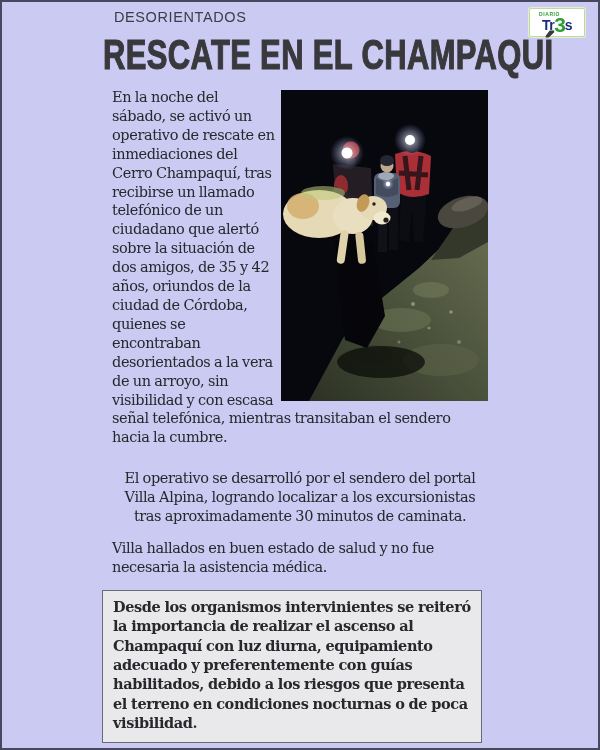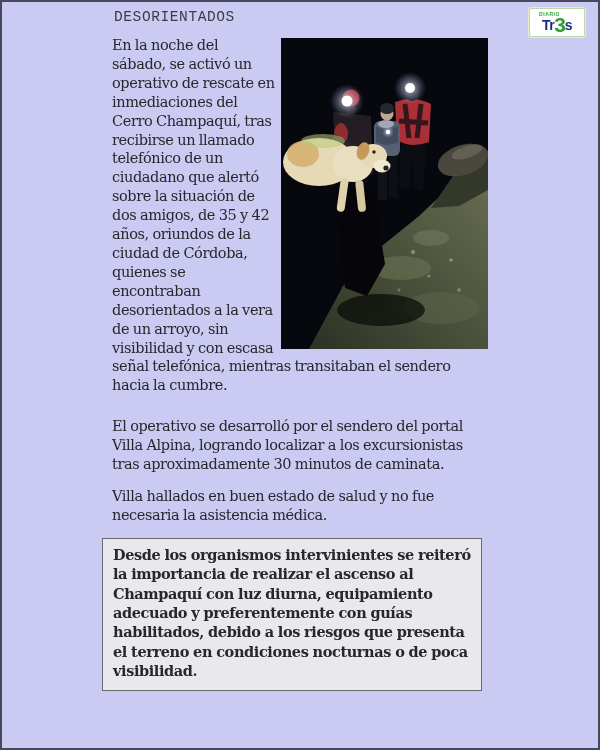--- a/index.html
+++ b/index.html
@@ -7,21 +7,21 @@
     position:relative;
     width:596px;height:746px;
     background:#cacaf2;
     border:2px solid #474760;
     overflow:hidden;
     font-family:"DejaVu Serif", serif;
     color:#27272c;
   }
   .kicker{
     margin:7px 0 0 112px;
-    font-family:Liberation Mono, monospace;
+    font-family:Liberation Sans, sans-serif;
     font-size:14.5px;line-height:17px;
     letter-spacing:.6px;
     color:#3c3c44;
   }
   .logo{
     position:absolute;top:6px;left:527px;
     width:54px;height:27px;
     background:#ffffff;
     border:1px solid #bcd9a6;
     border-radius:2px;
@@ -78,21 +78,21 @@
     font-size:14.5px;
     line-height:18.9px;
     letter-spacing:-0.4px;
     word-spacing:-0.5px;
     text-align:left;
     hyphens:auto;
     -webkit-hyphens:auto;
   }
   .article p.first{margin-top:2px;}
   .article p.bold{font-weight:700;}
-  .article p.gap{margin-top:22px;}
+  .article p.gap{margin-top:22px;text-align:center;}
   .highlight{
     clear:both;
     margin:4px 0 0 0;
     width:358px;
     background:#e9e9eb;
     border:1px solid #6a6a72;
     padding:6px 10px 9px 10px;
     font-weight:700;
     font-size:14.5px;
     line-height:19.4px;
@@ -107,20 +107,21 @@
 
 <div class="page">
 
   <div class="kicker">DESORIENTADOS</div>
 
   <div class="logo">
     <span class="logo-diario">DIARIO</span>
     <span class="logo-main"><span class="logo-tr">Tr</span><span class="logo-three">3</span><span class="logo-s">s</span></span>
   </div>
 
+  <h1 class="title"><span class="title-inner">RESCATE EN EL CHAMPAQUÍ</span></h1>
 
   <div class="article">
 
     <div class="photo" role="img" aria-label="Rescatistas nocturnos con cascos y linternas frontales encendidas cargando un perro dorado por un sendero rocoso en la oscuridad">
       <svg viewBox="0 0 207 311" width="207" height="311" xmlns="http://www.w3.org/2000/svg">
         <defs>
           <radialGradient id="lamp" cx="50%" cy="50%" r="50%">
             <stop offset="0%" stop-color="#ffffff" stop-opacity="0.95"></stop>
             <stop offset="35%" stop-color="#e8ecff" stop-opacity="0.45"></stop>
             <stop offset="100%" stop-color="#aab4ff" stop-opacity="0"></stop>

